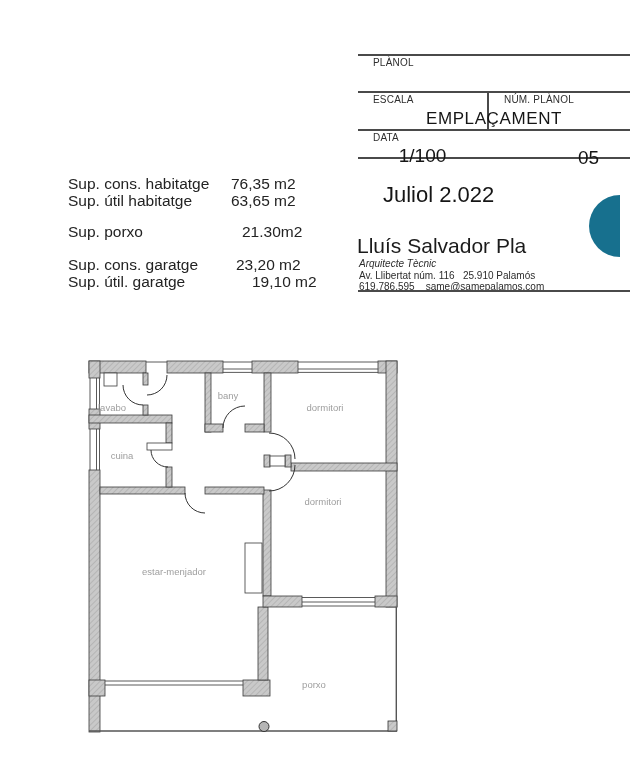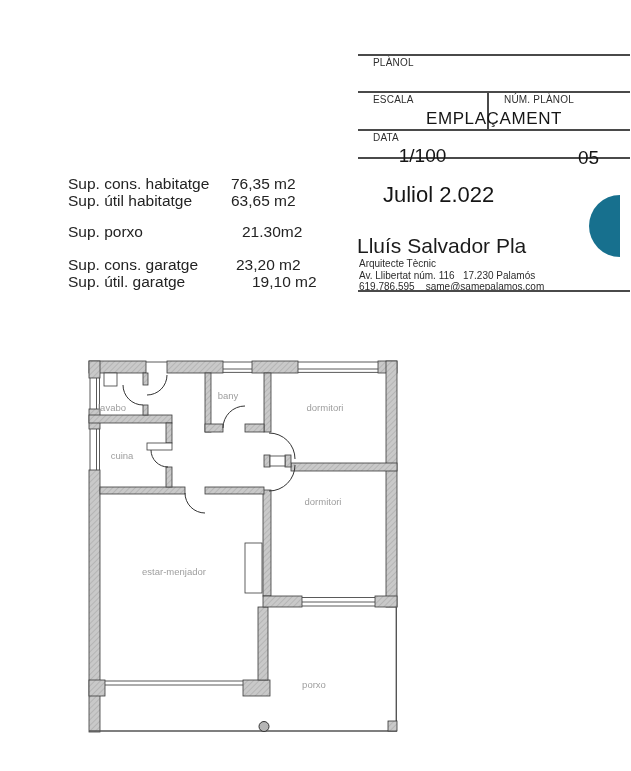--- a/index.html
+++ b/index.html
@@ -17,21 +17,21 @@
   .tb-escala-value{left:358px;top:99px;width:129px;text-align:center;font-size:19px;}
   .tb-num-value{left:578px;top:101px;font-size:19px;}
   .tb-data-value{left:383px;top:136px;font-size:22px;}
   
   .surf-row{position:absolute;left:0;top:0;width:100%;height:17px;}
   .surf-label{position:absolute;left:68px;font-size:15.5px;color:#232323;}
   .surf-value{position:absolute;left:231px;font-size:15.5px;color:#232323;}
   
   .arch-name{position:absolute;left:357px;top:234px;font-size:21px;color:#1b1b1b;}
   .arch-small{position:absolute;left:359px;font-size:10px;color:#2c2c2c;white-space:pre;}
-  .arch-profession{top:258px;}
+  .arch-profession{top:258px;font-style:italic;}
   .arch-address{top:270px;}
   .arch-contact{top:281px;}
   
   .plan-svg{position:absolute;left:0;top:0;}
   .room-label{font-family:"Liberation Sans", sans-serif;}
 </style>
 </head>
 <body>
 
 <div class="page">
@@ -192,18 +192,18 @@
     </div>
     <div class="surf-row" style="top:273px;">
       <span class="surf-label">Sup. útil. garatge</span>
       <span class="surf-value" style="left:236px;margin-left:16px;">19,10 m2</span>
     </div>
   </div>
 
   <div>
     <div class="arch-name">Lluís Salvador Pla</div>
     <div class="arch-small arch-profession">Arquitecte Tècnic</div>
-    <div class="arch-small arch-address">Av. Llibertat núm. 116   17.230 Palamós</div>
+    <div class="arch-small arch-address">Av. Llibertat núm. 116   25.910 Palamós</div>
     <div class="arch-small arch-contact">619.786.595    same@samepalamos.com</div>
     <div class="rule" style="left:358px;top:290px;width:272px;height:2px;"></div>
   </div>
 
 </div>
 
 </body></html>

